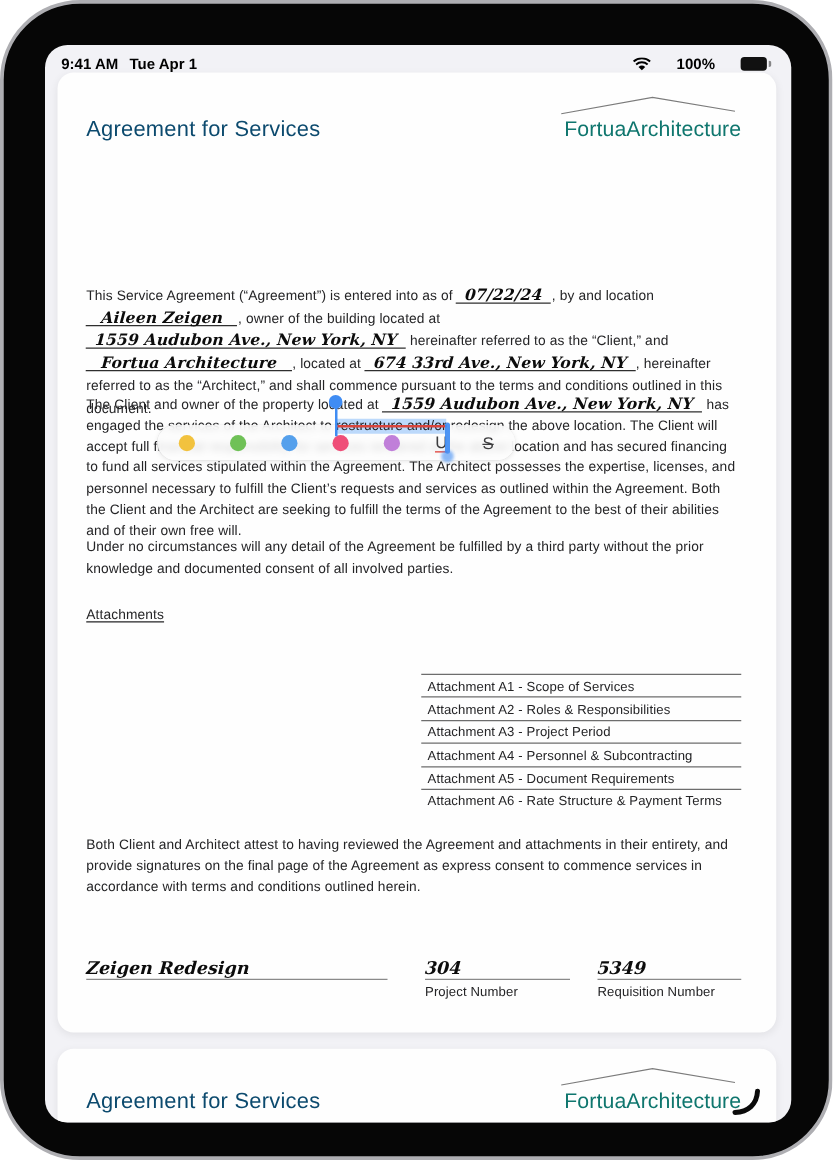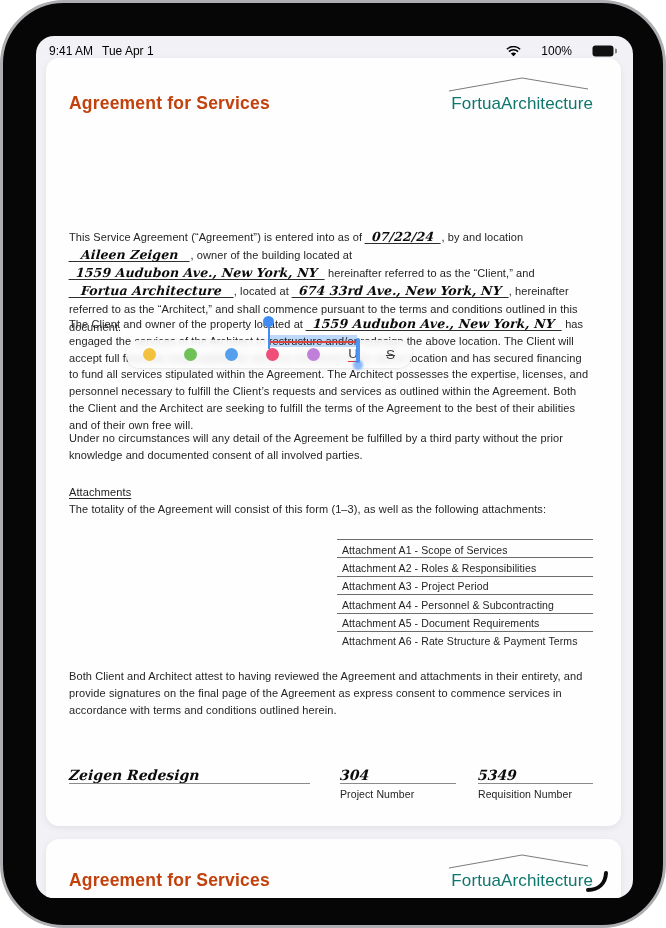--- a/index.html
+++ b/index.html
@@ -7,36 +7,36 @@
 
   
   .ipad{position:absolute;left:0;top:0;width:666px;height:928px;box-sizing:border-box;
         background:#060606;border:3px solid #aeaeb2;border-radius:64px;}
   .screen{position:absolute;left:33px;top:33px;width:597px;height:862px;
           background:#f2f2f6;border-radius:18px;overflow:hidden;}
 
   
   .statusbar{position:absolute;left:0;top:0;right:0;height:24px;display:flex;
              justify-content:space-between;align-items:center;padding:6px 16px 0 13px;
-             box-sizing:border-box;font-size:12px;font-weight:400;color:#000;}
+             box-sizing:border-box;font-size:12px;font-weight:700;color:#000;}
   .status-left span{margin-right:9px;}
   .status-right{display:flex;align-items:center;gap:20px;}
   .icon-svg{display:block;}
 
   
   .page{position:absolute;left:10px;width:575px;background:#fefefe;border-radius:13px;
         box-shadow:0 2px 7px rgba(0,0,0,0.07);}
   .page1{top:22px;height:768px;}
   .page2{top:803px;height:59px;border-radius:13px 13px 0 0;}
 
   .doc-header{position:absolute;left:23px;right:28px;display:flex;
               justify-content:space-between;align-items:flex-end;}
   .page1 .doc-header{top:18px;}
   .page2 .doc-header{top:14px;}
-  .doc-title{font-size:17.5px;font-weight:700;letter-spacing:0.2px;color:#c2410c;}
+  .doc-title{font-size:17.5px;font-weight:400;letter-spacing:0.2px;color:#0c4a6e;}
   .logo{display:flex;flex-direction:column;align-items:flex-end;}
   .logo-text{font-size:17px;font-weight:400;color:#0f766e;letter-spacing:0.1px;margin-left:26px;}
   .roof{margin-bottom:1px;}
 
   .doc-body{font-size:11px;line-height:16.8px;letter-spacing:0.1px;color:#242426;
             position:absolute;left:23px;width:523px;}
   .p-intro{top:170px;line-height:18px;}
   .p-engage{top:258px;}
   .p-third{top:372px;}
   .attach-head{top:426px;text-decoration:underline;text-underline-offset:2px;}
@@ -157,21 +157,20 @@
         <span class="color-dot" style="background-color: rgb(85, 160, 236);"></span>
         <span class="color-dot" style="background-color: rgb(239, 78, 120);"></span>
         <span class="color-dot" style="background-color: rgb(192, 127, 217);"></span>
         <span class="tool-letter tool-u">U</span>
         <span class="tool-letter tool-s">S</span>
       </div>
 
       <div class="doc-body attach-head">Attachments</div>
 
       <div class="doc-body p-third">Under no circumstances will any detail of the Agreement be fulfilled by a third party without the prior knowledge and documented consent of all involved parties.</div>
-      <div class="doc-body attach-intro">The totality of the Agreement will consist of this form (1–3), as well as the following attachments:</div>
 
       <div class="attach-table">
         <div class="attach-row">Attachment A1 - Scope of Services</div>
         <div class="attach-row">Attachment A2 - Roles &amp; Responsibilities</div>
         <div class="attach-row">Attachment A3 - Project Period</div>
         <div class="attach-row">Attachment A4 - Personnel &amp; Subcontracting</div>
         <div class="attach-row">Attachment A5 - Document Requirements</div>
         <div class="attach-row">Attachment A6 - Rate Structure &amp; Payment Terms</div>
       </div>
 

